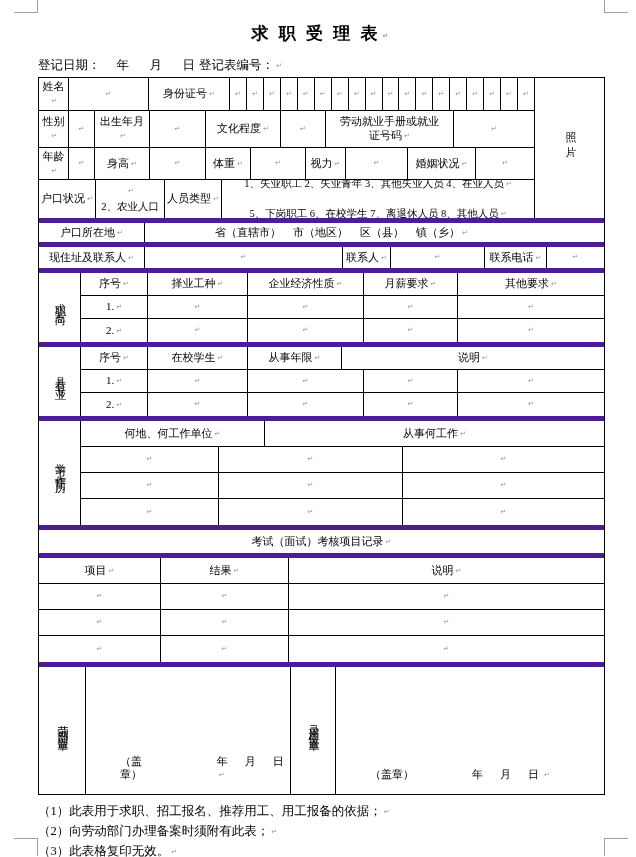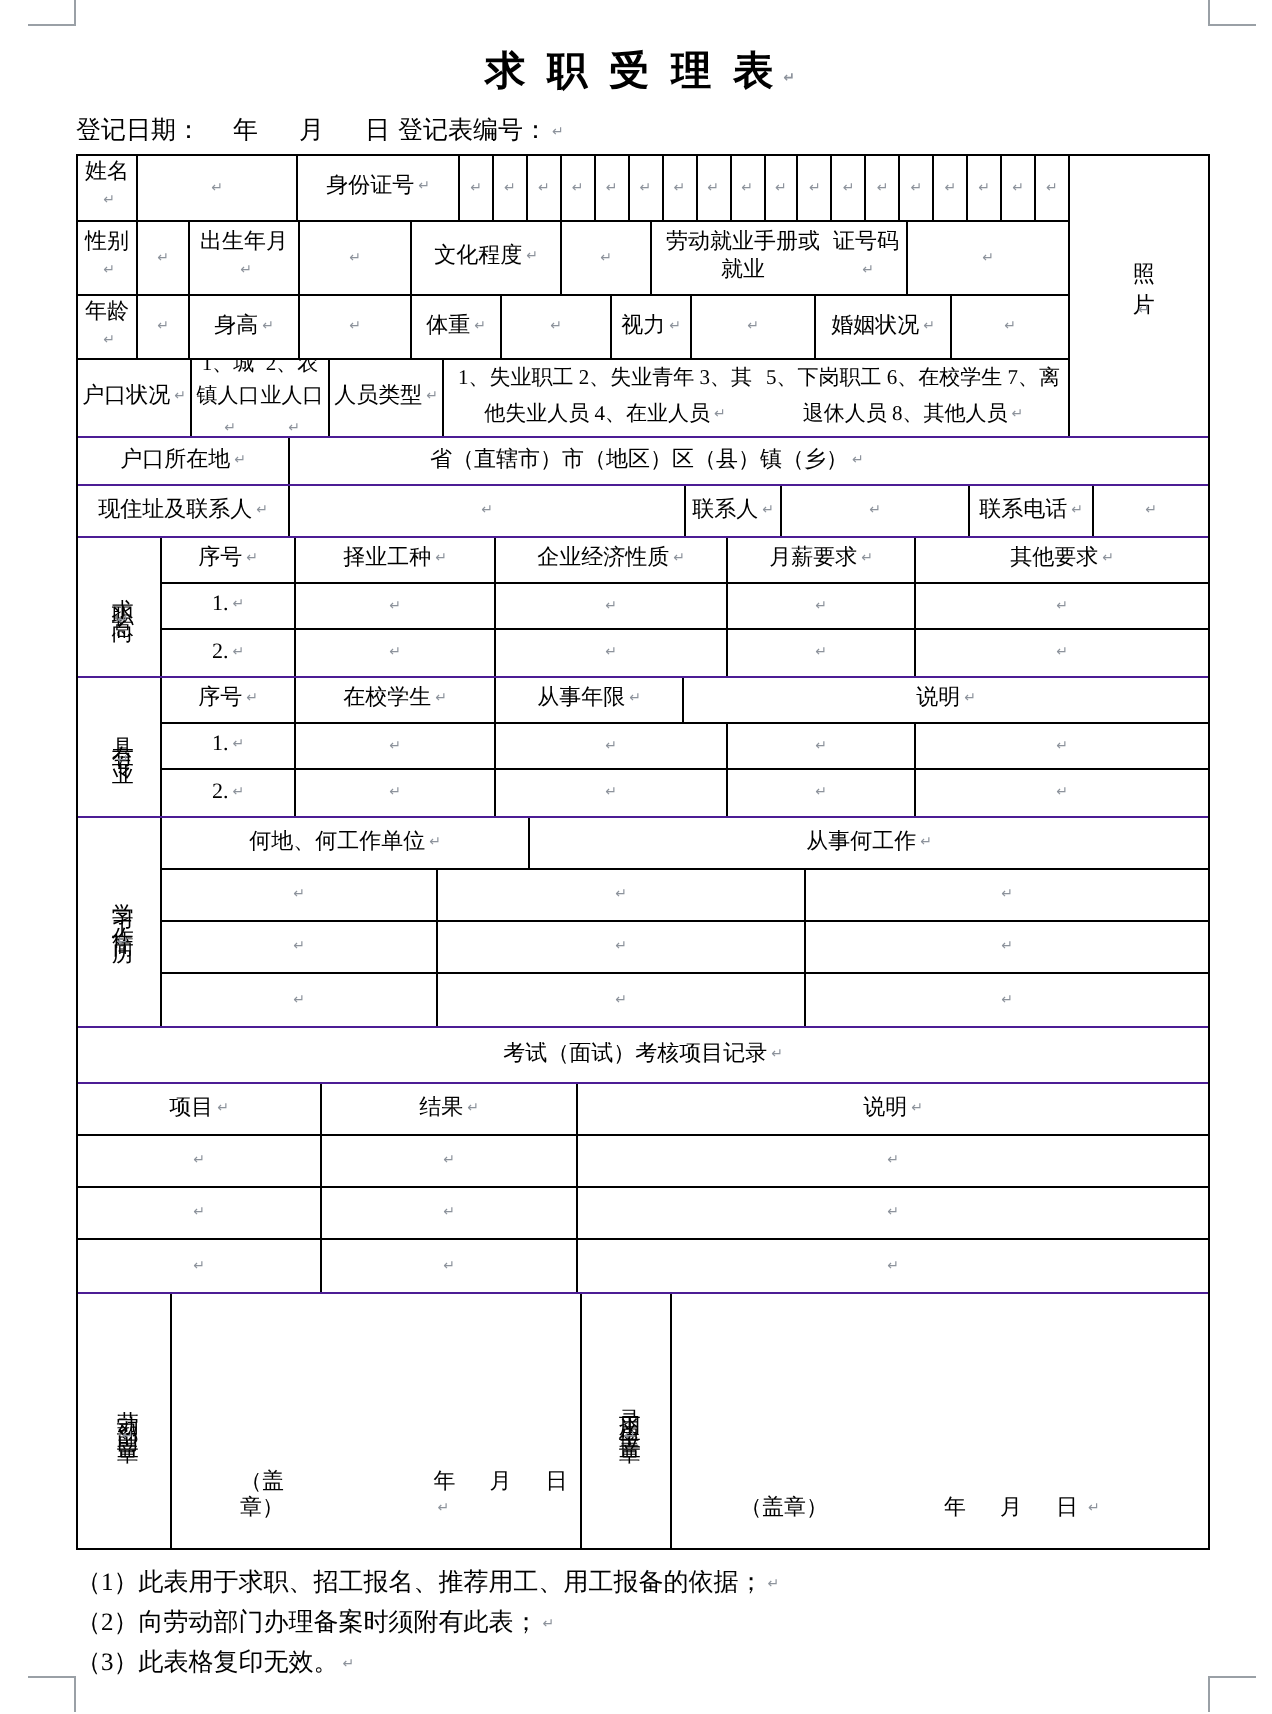--- a/index.html
+++ b/index.html
@@ -13,41 +13,41 @@
 
   
   .crop { position:absolute; border:0 solid #9aa0a6; }
   .crop-tl { left:14px; top:0;   width:24px; height:13px; border-right-width:1px; border-bottom-width:1px; }
   .crop-tr { left:604px; top:0;  width:24px; height:13px; border-left-width:1px;  border-bottom-width:1px; }
   .crop-bl { left:14px; top:838px; width:24px; height:18px; border-right-width:1px; border-top-width:1px; }
   .crop-br { left:604px; top:838px; width:24px; height:18px; border-left-width:1px; border-top-width:1px; }
 
   .content { position:absolute; left:38px; top:13px; width:567px; }
 
-  .title { text-align:center; font-size:20px; font-weight:bold; letter-spacing:3px; padding-top:9px; height:42px; }
+  .title { text-align:center; font-size:17px; font-weight:bold; letter-spacing:3px; padding-top:9px; height:42px; }
 
   .reg-row { display:flex; align-items:flex-end; font-size:12.5px; height:22px; padding-bottom:3px; }
   .reg-date-val { margin-left:16px; letter-spacing:4px; }
   .reg-no { padding-right:36px; }
 
   .form-table { border:1px solid #000; font-size:11px; line-height:1.25; }
-  .form-table > div { border-bottom:1px solid #4c1d95; }
+  .form-table > div { border-bottom:5px solid #4c1d95; }
   .form-table > div:last-child { border-bottom:none; }
 
   .row { display:flex; }
   .block { display:flex; }
   .sub { display:flex; flex-direction:column; flex:1 1 auto; }
   .sub > .row { border-bottom:1px solid #000; }
   .sub > .row:last-child { border-bottom:none; }
 
   .c { border-right:1px solid #000; display:flex; align-items:center; justify-content:center;
        text-align:center; flex:0 0 auto; overflow:hidden; padding:0 2px; }
   .row > .c:last-child { border-right:none; }
-  .grow { flex:1 1 auto; }
-  .colc { flex-direction:row; justify-content:center; }
+  .grow { flex:1 1 auto;gap:12px; }
+  .colc { flex-direction:column; justify-content:center; }
 
   
   .w26{width:26px}.w30{width:30px}.w40{width:40px}.w45{width:45px}
   .w48{width:48px}.w55{width:55px}.w56{width:56px}.w57{width:57px}.w58{width:58px}
   .w62{width:62px}.w67{width:67px}.w68{width:68px}.w69{width:69px}.w75{width:75px}
   .w80{width:80px}.w81{width:81px}.w94{width:94px}.w100{width:100px}.w106{width:106px}
   .w116{width:116px}.w122{width:122px}.w128{width:128px}.w138{width:138px}
   .w184{width:184px}.w198{width:198px}.w205{width:205px}
 
   

